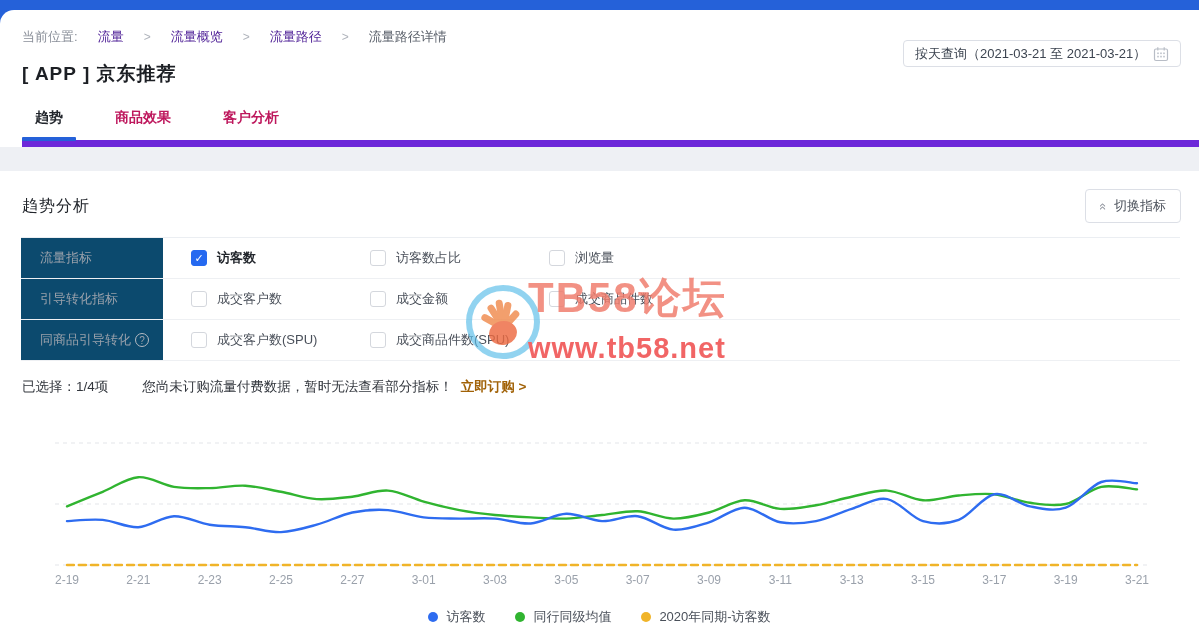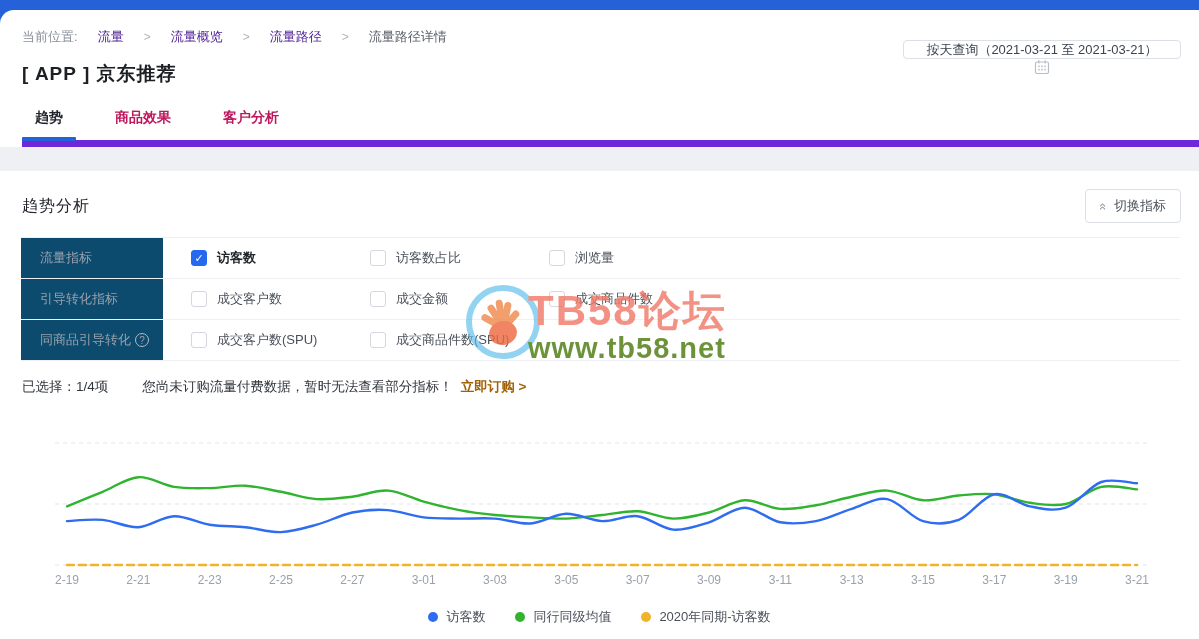--- a/index.html
+++ b/index.html
@@ -4,23 +4,23 @@
 <style>
   * { margin:0; padding:0; box-sizing:border-box; }
   html,body { width:1199px; height:639px; overflow:hidden; background:#fff;
     font-family:"Liberation Sans","DejaVu Sans",sans-serif; }
   .page-top { background:#2561d9; padding-top:10px; }
   .header-card { background:#fff; border-top-left-radius:14px; padding-bottom:0; }
   .breadcrumb { padding:18px 20px 0 22px; font-size:13px; color:#8a8f99; display:flex; gap:20px; align-items:center; }
   .breadcrumb a { color:#4c1d95; text-decoration:none; cursor:pointer; }
   .breadcrumb .sep { color:#b0b4bc; font-size:12px; }
   .breadcrumb .current { color:#595f69; }
-  .datebox { position:absolute; right:18px; top:30px; width:278px; height:19px;
+  .datebox { position:absolute; right:18px; top:30px; width:278px; height:27px;
     border:1px solid #dcdfe6; border-radius:4px; background:#fff; display:flex;
-    align-items:center; justify-content:space-between; padding:0 11px; cursor:pointer;flex-direction:column; }
+    align-items:center; justify-content:space-between; padding:0 11px; cursor:pointer; }
   .datebox .dtext { font-size:13px; color:#3c4450; }
   .page-title { margin:15px 20px 0 22px; font-size:19px; font-weight:700; color:#1c1f24; letter-spacing:1px; }
   .tabs { display:flex; margin:13px 0 0 22px; border-bottom:7px solid #6d28d9; }
   .tab { font-size:14px; color:#be185d; padding:9px 13px 13px; margin-right:26px; cursor:pointer; position:relative;font-weight:bold; }
   .tab.active { font-weight:700; color:#22262c; }
   .tab.active::after { content:""; position:absolute; left:0; right:0; bottom:-1px; height:4px; background:#2561d9; border-radius:1px; }
   .band { height:24px; background:#eef0f4; }
   .main { background:#fff; position:relative; }
   .section-head { display:flex; justify-content:space-between; align-items:center; padding:18px 18px 14px 22px; }
   .section-title { font-size:16px; color:#22262c; letter-spacing:1px; }
@@ -44,21 +44,21 @@
   .sel-count { margin-right:34px; }
   .order-link { color:#a16207; text-decoration:none; margin-left:8px; cursor:pointer;font-weight:bold; }
   .chart-wrap { margin-top:26px; position:relative; }
   .legend { display:flex; justify-content:center; align-items:center; gap:30px; margin-top:10px; }
   .legend-item { display:flex; align-items:center; gap:8px; font-size:13px; color:#4a505a; cursor:pointer; }
   .legend-dot { width:10px; height:10px; border-radius:50%; }
   .watermark { position:absolute; left:462px; top:106px; width:300px; height:86px; display:flex;
     align-items:flex-end; pointer-events:none; opacity:.82; z-index:5; }
   .wm-text { margin-left:-16px; line-height:1; }
   .wm-title { font-size:42px; font-weight:700; color:#f07a6a; letter-spacing:2px; }
-  .wm-url { font-size:29px; font-weight:700; color:#4d7c0f; margin-top:2px; letter-spacing:1px; }
+  .wm-url { font-size:29px; font-weight:700; color:#ef4444; margin-top:15px; letter-spacing:1px; }
   svg text { font-family:"Liberation Sans","DejaVu Sans",sans-serif; }
 </style>
 </head>
 <body>
 
 <div class="page-top">
   <div class="header-card" style="position:relative;">
     <div class="breadcrumb">
       <span>当前位置:</span>
     <a>流量</a>

